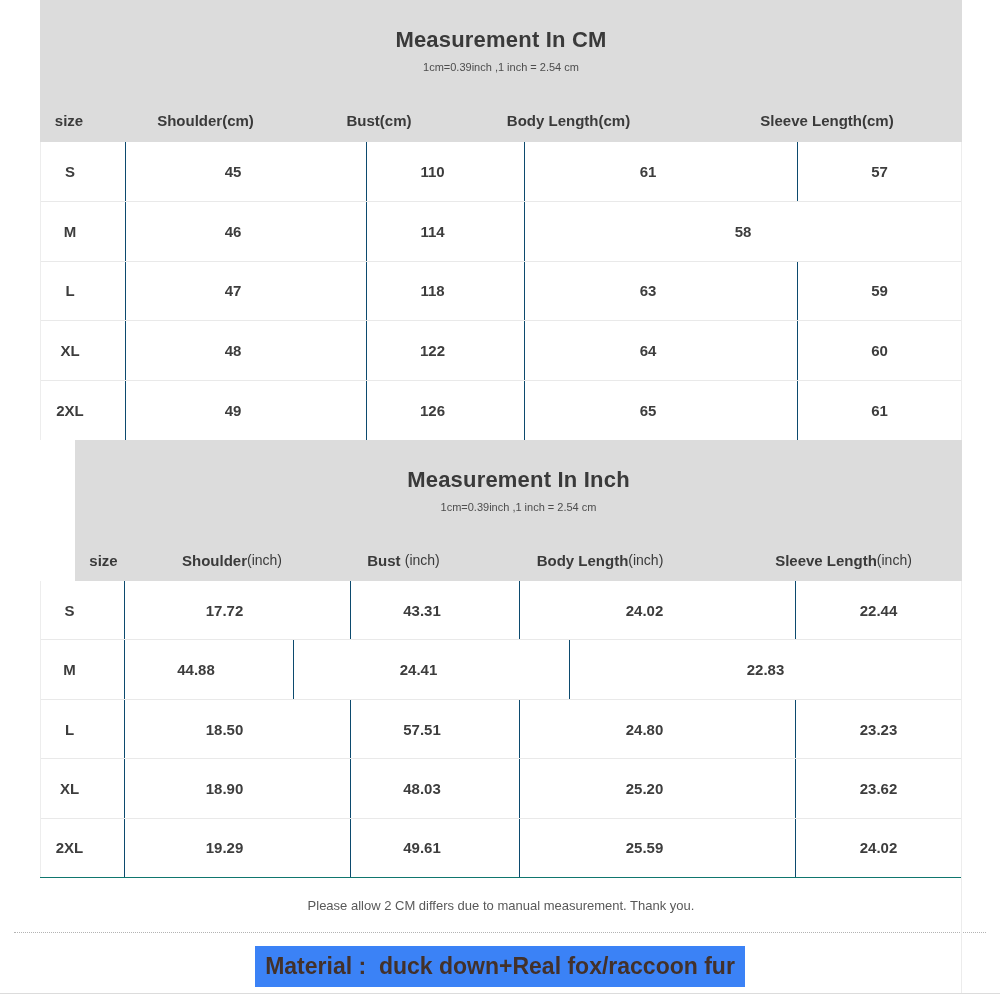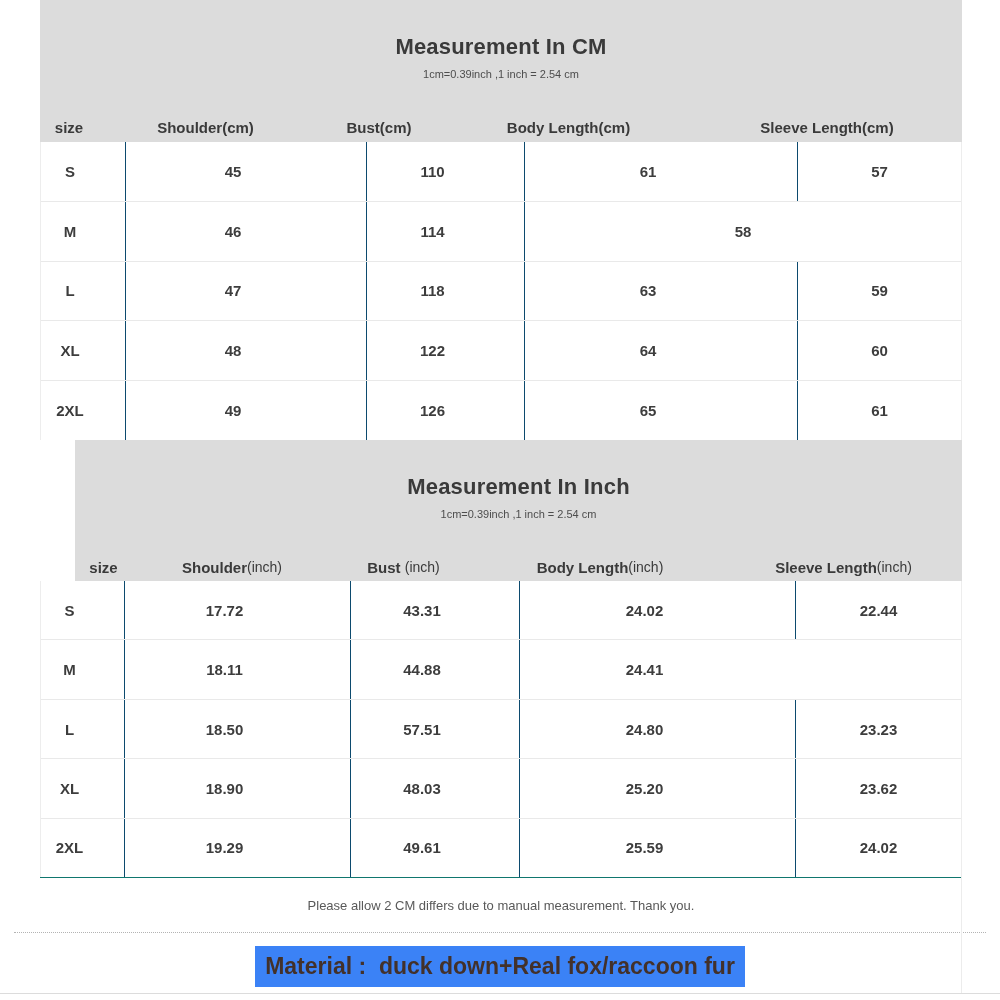--- a/index.html
+++ b/index.html
@@ -4,21 +4,21 @@
 <style>
   html,body{margin:0;padding:0;}
   body{width:1000px;height:1000px;background:#ffffff;font-family:"Liberation Sans","DejaVu Sans",sans-serif;}
   .page{position:relative;width:1000px;height:1000px;background:#ffffff;overflow:hidden;color:#3b3b3b;}
   .content{position:absolute;left:40px;top:0;width:922px;}
 
   
   .sect-head{background:#dcdcdc;text-align:center;}
   .cm .sect-head{height:142px;}
   .inch .sect-head{height:141px;margin-left:35px;}
-  .sect-title{font-size:22px;font-weight:bold;color:#3a3a3a;padding-top:34px;line-height:26px;letter-spacing:.2px;}
+  .sect-title{font-size:22px;font-weight:bold;color:#3a3a3a;padding-top:27px;line-height:26px;letter-spacing:.2px;}
   .sect-sub{font-size:11px;color:#4d4d4d;margin-top:8px;line-height:13px;white-space:pre;}
 
   
   .head-row{display:flex;margin-top:24px;height:44px;align-items:center;}
   .hcell{display:flex;align-items:center;justify-content:center;font-weight:bold;font-size:15px;color:#3a3a3a;}
   .hunit{font-weight:400;font-size:14px;margin-left:0;}
   .hmain{white-space:pre;}
 
   
   .tbody{display:flex;flex-direction:column;border-left:1px solid #ededed;border-right:1px solid #ededed;box-sizing:border-box;}
@@ -133,23 +133,23 @@
       <div class="tbody">
         <div class="trow">
           <div class="cell c0">S</div>
           <div class="cell c1">17.72</div>
           <div class="cell c2">43.31</div>
           <div class="cell c3">24.02</div>
           <div class="cell c4">22.44</div>
         </div>
         <div class="trow">
           <div class="cell c0">M</div>
-          <div class="cell c1">18.11</div>
           <div class="cell c2">44.88</div>
           <div class="cell c3">24.41</div>
+          <div class="cell c4">22.83</div>
         </div>
         <div class="trow">
           <div class="cell c0">L</div>
           <div class="cell c1">18.50</div>
           <div class="cell c2">57.51</div>
           <div class="cell c3">24.80</div>
           <div class="cell c4">23.23</div>
         </div>
         <div class="trow">
           <div class="cell c0">XL</div>

